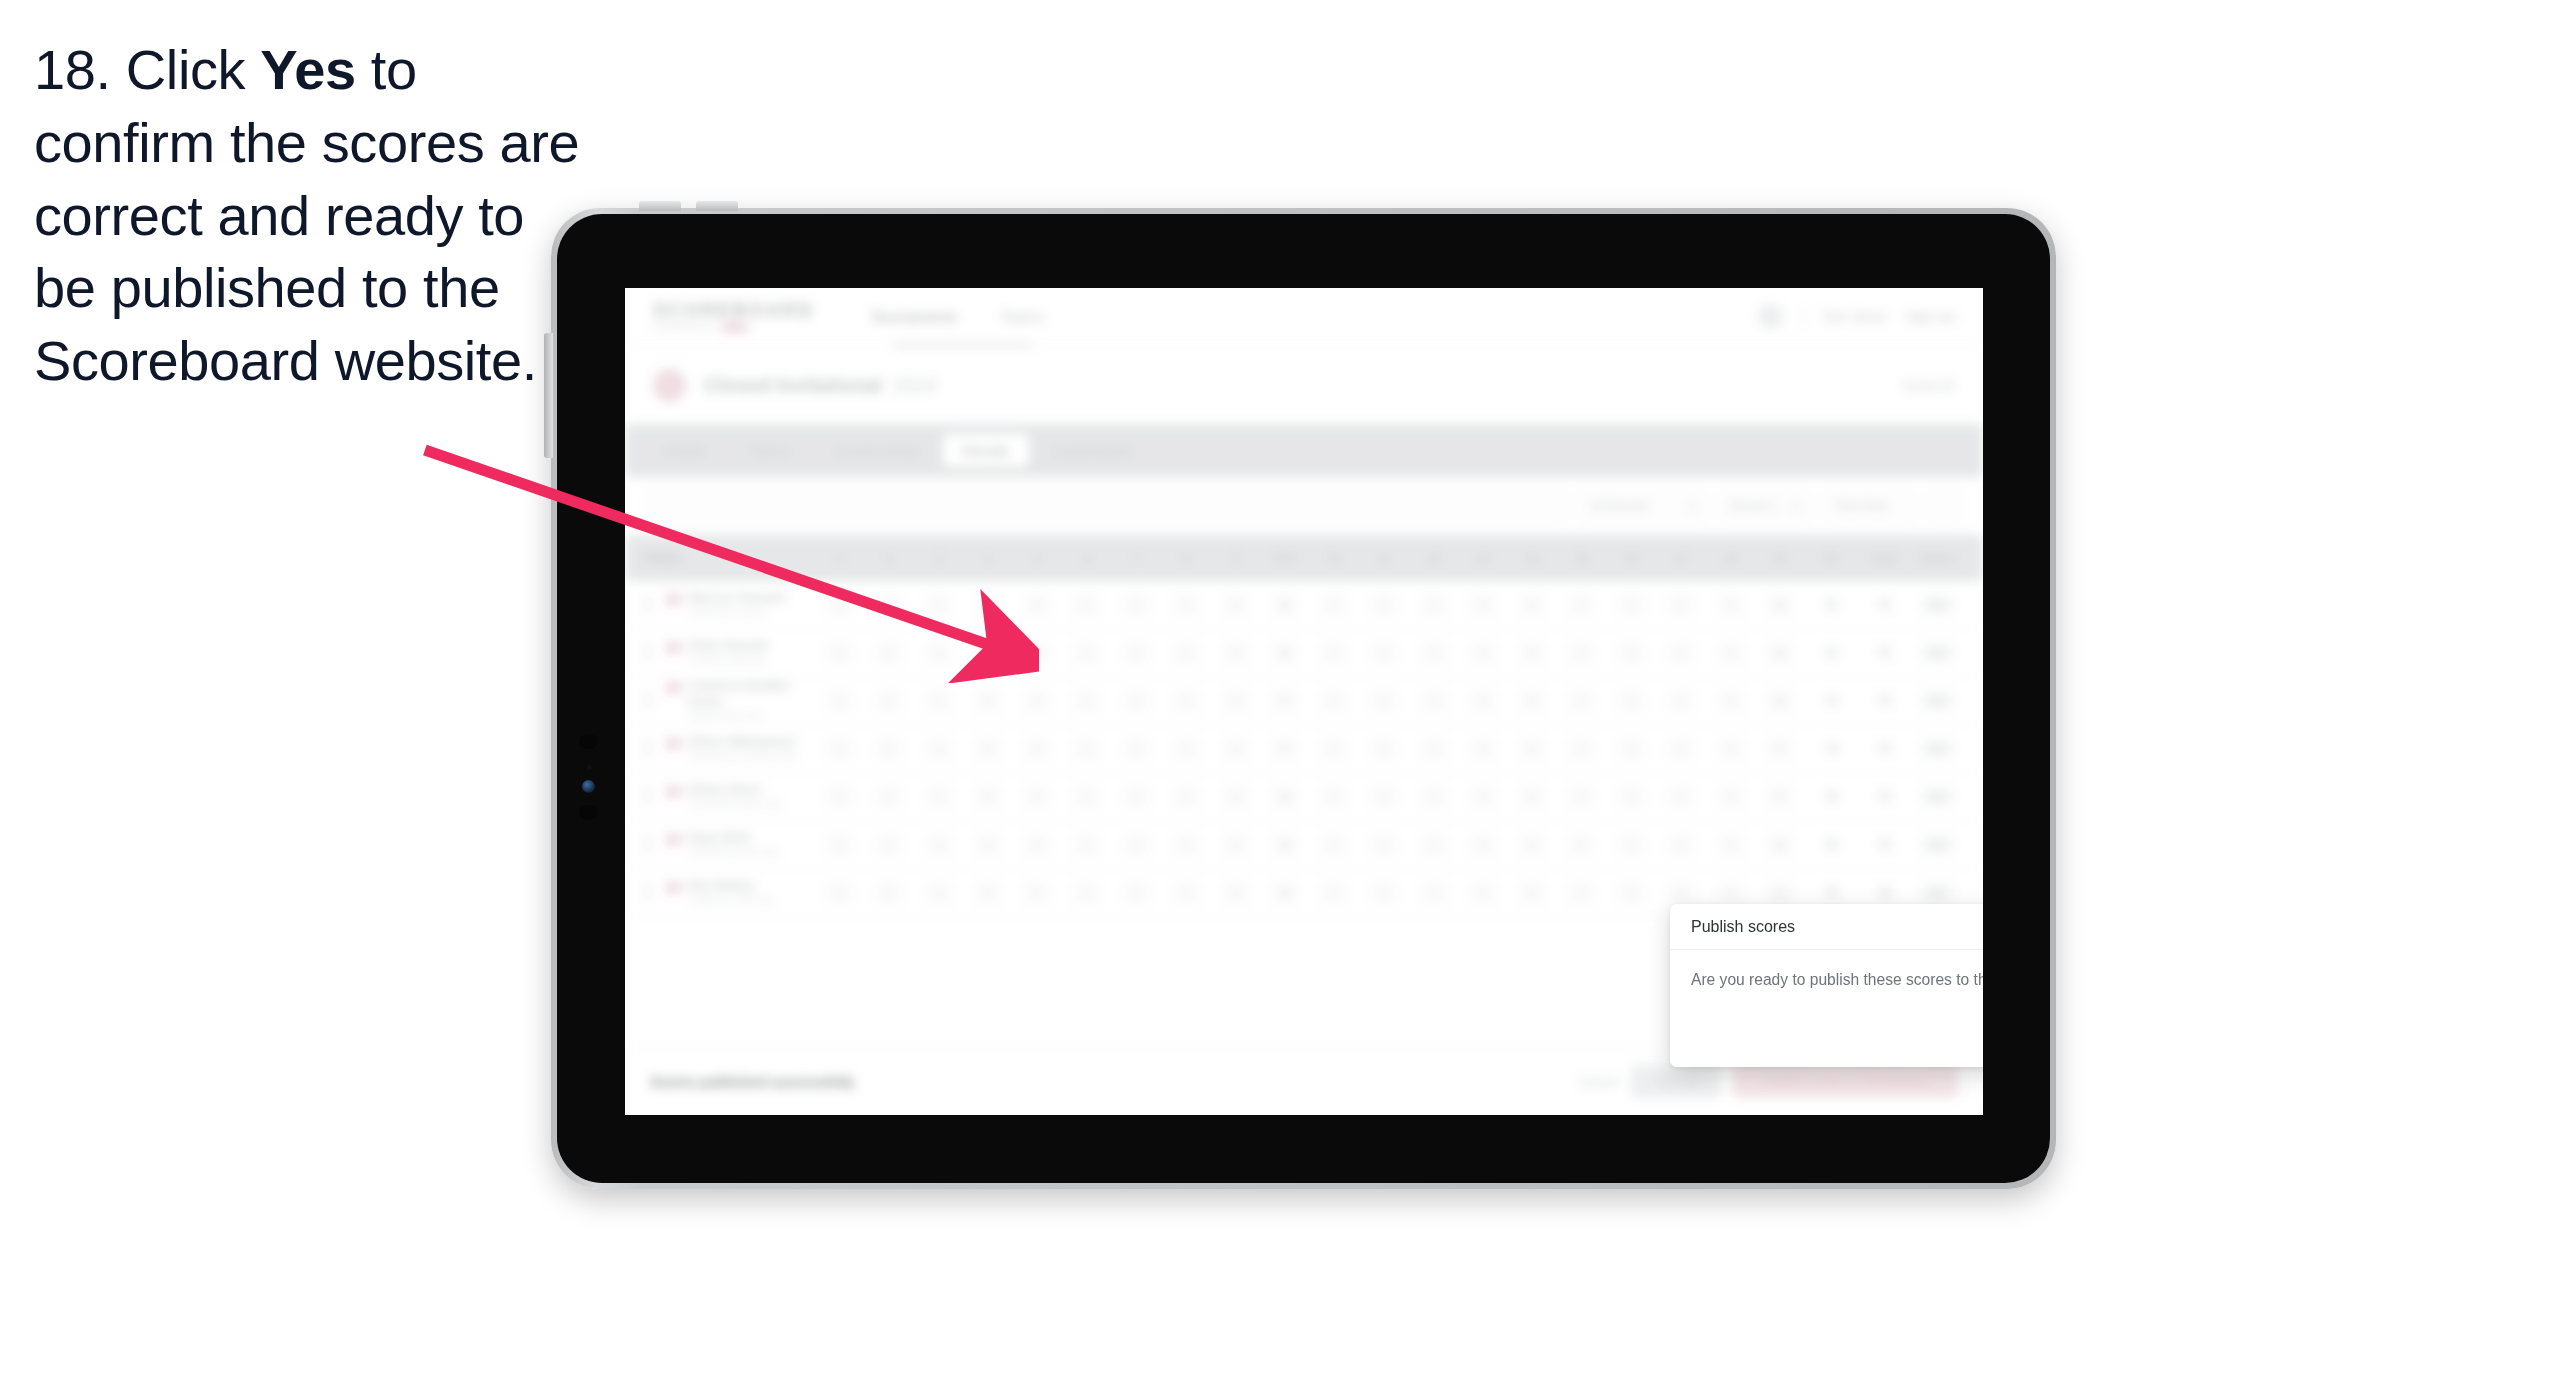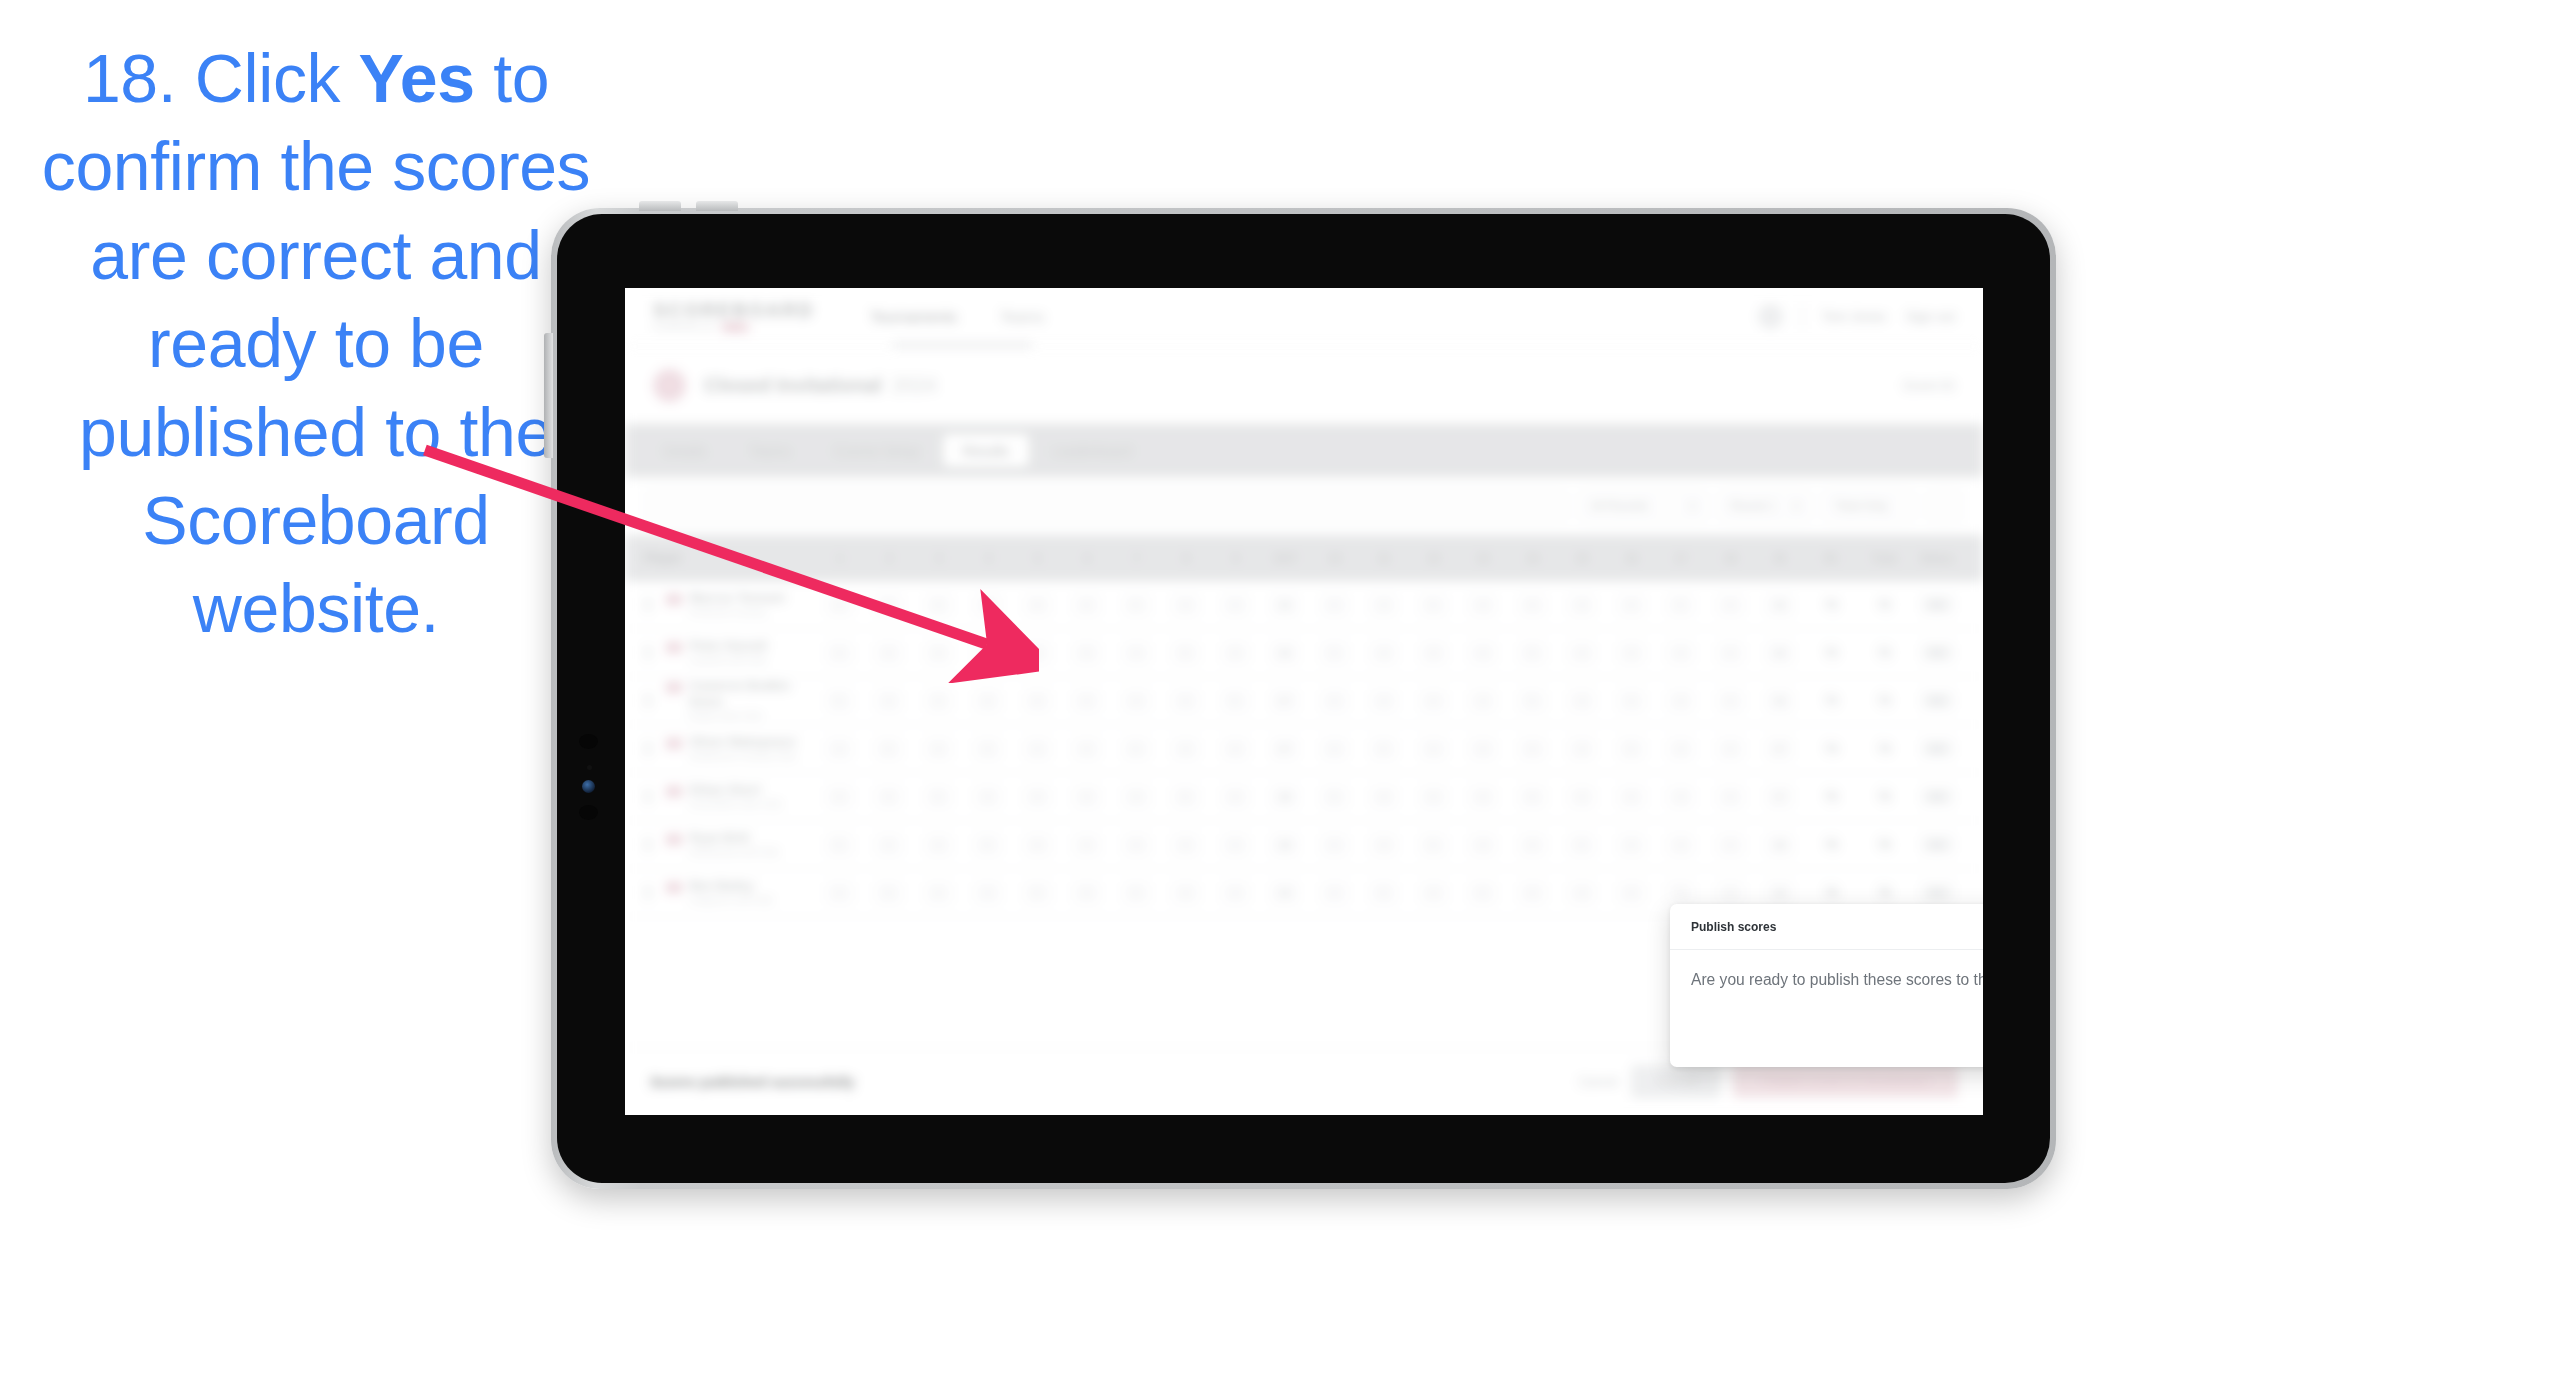--- a/index.html
+++ b/index.html
@@ -7,24 +7,23 @@
     width:2576px; height:1386px;
     background:#ffffff;
     font-family:"Liberation Sans", sans-serif;
     overflow:hidden;
   }
   #stage { position:relative; width:2576px; height:1386px; background:#fff; }
 
   
   #instruction {
     position:absolute; left:34px; top:34px; width:564px;
-    font-size:68px; line-height:1.30; color:#3b82f6;
+    font-size:56px; line-height:1.30; color:#0f172a;
     font-family:"Liberation Sans", sans-serif;
     letter-spacing:-0.4px;
-    text-align:center;
   }
   #instruction b { font-weight:700; }
 
   
   #tablet {
     position:absolute; left:551px; top:208px;
     width:1505px; height:981px;
     background:linear-gradient(90deg,#b9bbbd 0%,#d7d9da 3%,#c9cbcd 6%,#b4b6b8 100%);
     border-radius:49px;
     box-shadow:0 10.4px 30px rgba(0,0,0,0.22);
@@ -168,21 +167,21 @@
   #modal {
     position:absolute; left:1045px; top:616px; width:494px; height:163px;
     background:#fff; border-radius:6.7px;
     box-shadow:0 7.4px 25px rgba(0,0,0,0.16), 0 1.5px 5.2px rgba(0,0,0,0.08);
     z-index:40;
   }
   .modal-head {
     position:relative; height:46px; border-bottom:0.7px solid #eceef0;
     display:flex; align-items:center; padding:0 21px;
   }
-  .modal-title { font-size:12px; color:#2e3338; font-weight:700; }
+  .modal-title { font-size:16px; color:#2e3338; font-weight:400; }
   .modal-body { padding:21px 21px 0 21px; }
   .modal-text { font-size:15.6px; color:#6e747b; }
 
   
   #arrow { position:absolute; left:416px; top:438px; width:623px; height:245px; z-index:60; pointer-events:none; }
 </style>
 </head>
 <body>
 
 <div id="stage">

